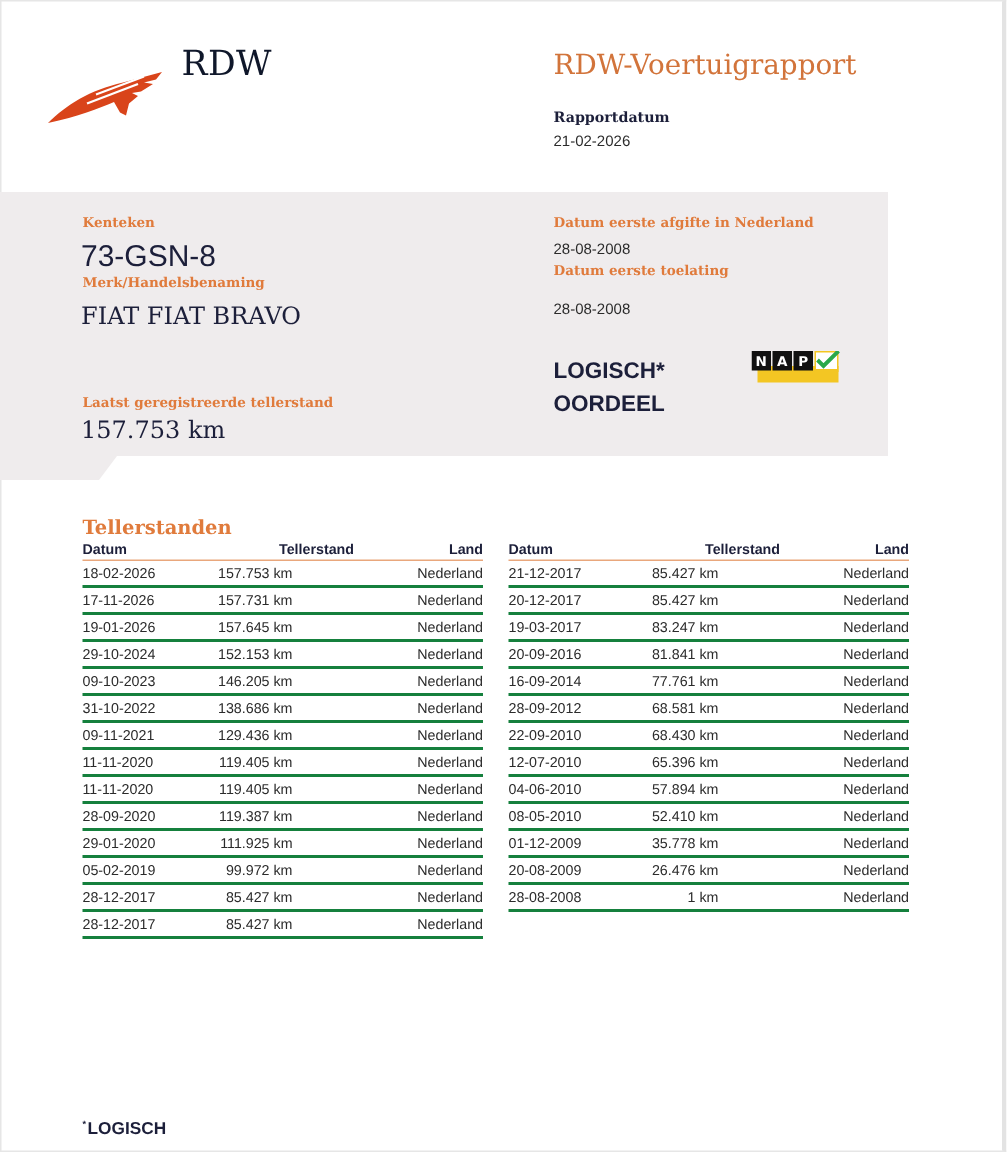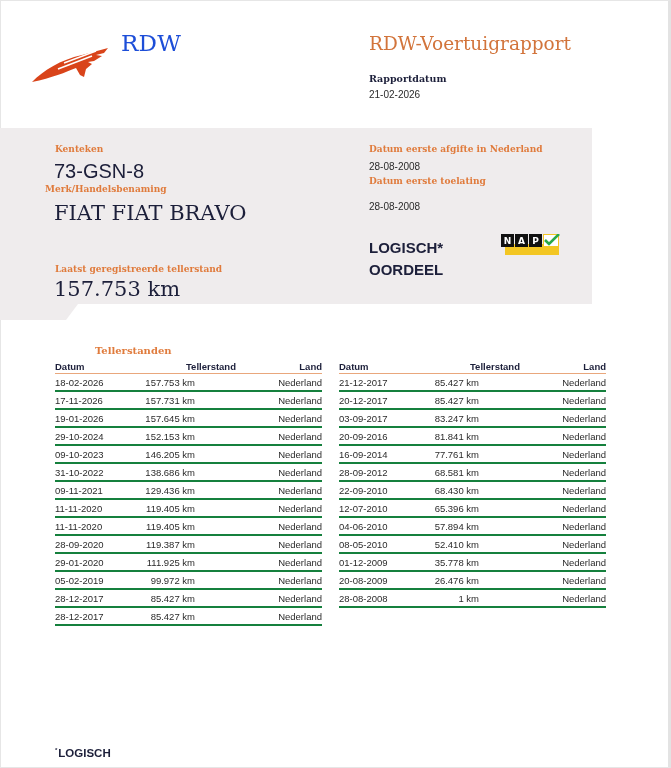--- a/index.html
+++ b/index.html
@@ -1,33 +1,33 @@
 <!DOCTYPE html>
 <html><head>
 <meta charset="utf-8">
 <style>
   * { box-sizing: border-box; margin: 0; padding: 0; }
   html, body { width: 671px; height: 768px; background: #ffffff; overflow: hidden; }
   body { font-family: "Liberation Sans", sans-serif; color: #1c1f3a; position: relative; }
   .page-border { position: absolute; left: 0; top: 0; width: 671px; height: 768px; border: 1px solid #e6e6e6; border-right: 3px solid #e3e3e3; pointer-events: none; }
   .logo { position: absolute; left: 30px; top: 42px; width: 80px; height: 44px; }
-  .brand { position: absolute; left: 121px; top: 30px; font-family: "DejaVu Serif", serif; font-size: 23px; color: #1d4ed8; letter-spacing: 0.3px; }
+  .brand { position: absolute; left: 121px; top: 30px; font-family: "DejaVu Serif", serif; font-size: 23px; color: #0f172a; letter-spacing: 0.3px; }
   .title { position: absolute; left: 369px; top: 33px; font-family: "DejaVu Serif", serif; font-size: 18.5px; color: #d2743b; text-align: center; }
   .rd-label { position: absolute; left: 369px; top: 73px; font-family: "DejaVu Serif", serif; font-weight: bold; font-size: 9.5px; color: #1c1f3a; }
   .rd-value { position: absolute; left: 369px; top: 89px; font-size: 10px; color: #2b2b2b; }
 
   .panel { position: absolute; left: 0; top: 128px; width: 592px; height: 176px; background: #efeced; }
   .panel-cut { position: absolute; left: 0; top: 304px; width: 592px; height: 16px; }
   .lbl { position: absolute; font-family: "DejaVu Serif", serif; font-weight: bold; font-size: 9px; color: #e07b3c; }
-  .val-lg { position: absolute; font-family: "DejaVu Serif", serif; font-size: 21px; color: #1c1f3a; }
+  .val-lg { position: absolute; font-family: "DejaVu Serif", serif; font-size: 16px; color: #1c1f3a; }
   .val-sm { position: absolute; font-size: 10px; color: #2b2b2b; }
   .oordeel { position: absolute; left: 369px; top: 237px; font-weight: bold; font-size: 15px; line-height: 22px; color: #1c1f3a; }
   .nap { position: absolute; left: 501px; top: 234px; width: 62px; height: 22px; }
 
-  .tbl-title { position: absolute; left: 55px; top: 345px; font-family: "DejaVu Serif", serif; font-weight: bold; font-size: 10px; color: #e07b3c; margin-left: 40px; }
+  .tbl-title { position: absolute; left: 55px; top: 345px; font-family: "DejaVu Serif", serif; font-weight: bold; font-size: 13px; color: #e07b3c; }
   .tbl { position: absolute; top: 361px; width: 267px; }
   .tbl.left { left: 55px; }
   .tbl.right { left: 339px; }
   .tbl-head { display: flex; height: 13px; font-weight: bold; font-size: 9.5px; color: #1c1f3a; border-bottom: 1.5px solid #e9a77c; gap: 34px; }
   .tbl-row { display: flex; height: 18px; align-items: center; font-size: 9.5px; color: #2b2b2b; border-bottom: 2px solid #15803d; }
   .c-date { width: 82px; }
   .c-km { width: 58px; text-align: right; }
   .c-land { flex: 1; text-align: right; }
   .tbl-head .c-km { text-align: center; padding-left: 0; }
   .footer { position: absolute; left: 55px; top: 747px; font-weight: bold; font-size: 11.5px; color: #1c1f3a; }
@@ -48,21 +48,21 @@
 <div class="rd-label">Rapportdatum</div>
 <div class="rd-value">21-02-2026</div>
 
 <div class="panel"></div>
 <svg class="panel-cut" viewBox="0 0 592 16" preserveAspectRatio="none">
   <polygon points="0,0 78,0 66,16 0,16" fill="#efeced"></polygon>
 </svg>
 
 <div class="lbl" style="left:55px;top:144px;">Kenteken</div>
 <div class="val-lg" style="left:54px;top:160px;font-family:'Liberation Sans',sans-serif;font-size:20px;">73-GSN-8</div>
-<div class="lbl" style="left:45px;top:184px;">Merk/Handelsbenaming</div>
+<div class="lbl" style="left:55px;top:184px;">Merk/Handelsbenaming</div>
 <div class="val-lg" style="left:54px;top:201px;">FIAT FIAT BRAVO</div>
 <div class="lbl" style="left:55px;top:264px;">Laatst geregistreerde tellerstand</div>
 <div class="val-lg" style="left:54px;top:277px;">157.753 km</div>
 
 <div class="lbl" style="left:369px;top:144px;">Datum eerste afgifte in Nederland</div>
 <div class="val-sm" style="left:369px;top:161px;">28-08-2008</div>
 <div class="lbl" style="left:369px;top:176px;">Datum eerste toelating</div>
 <div class="val-sm" style="left:369px;top:201px;">28-08-2008</div>
 <div class="oordeel">
   <div>LOGISCH*</div>
@@ -174,21 +174,21 @@
         <div class="c-date">21-12-2017</div>
         <div class="c-km">85.427 km</div>
         <div class="c-land">Nederland</div>
       </div>
       <div class="tbl-row">
         <div class="c-date">20-12-2017</div>
         <div class="c-km">85.427 km</div>
         <div class="c-land">Nederland</div>
       </div>
       <div class="tbl-row">
-        <div class="c-date">03-09-2017</div>
+        <div class="c-date">19-03-2017</div>
         <div class="c-km">83.247 km</div>
         <div class="c-land">Nederland</div>
       </div>
       <div class="tbl-row">
         <div class="c-date">20-09-2016</div>
         <div class="c-km">81.841 km</div>
         <div class="c-land">Nederland</div>
       </div>
       <div class="tbl-row">
         <div class="c-date">16-09-2014</div>

